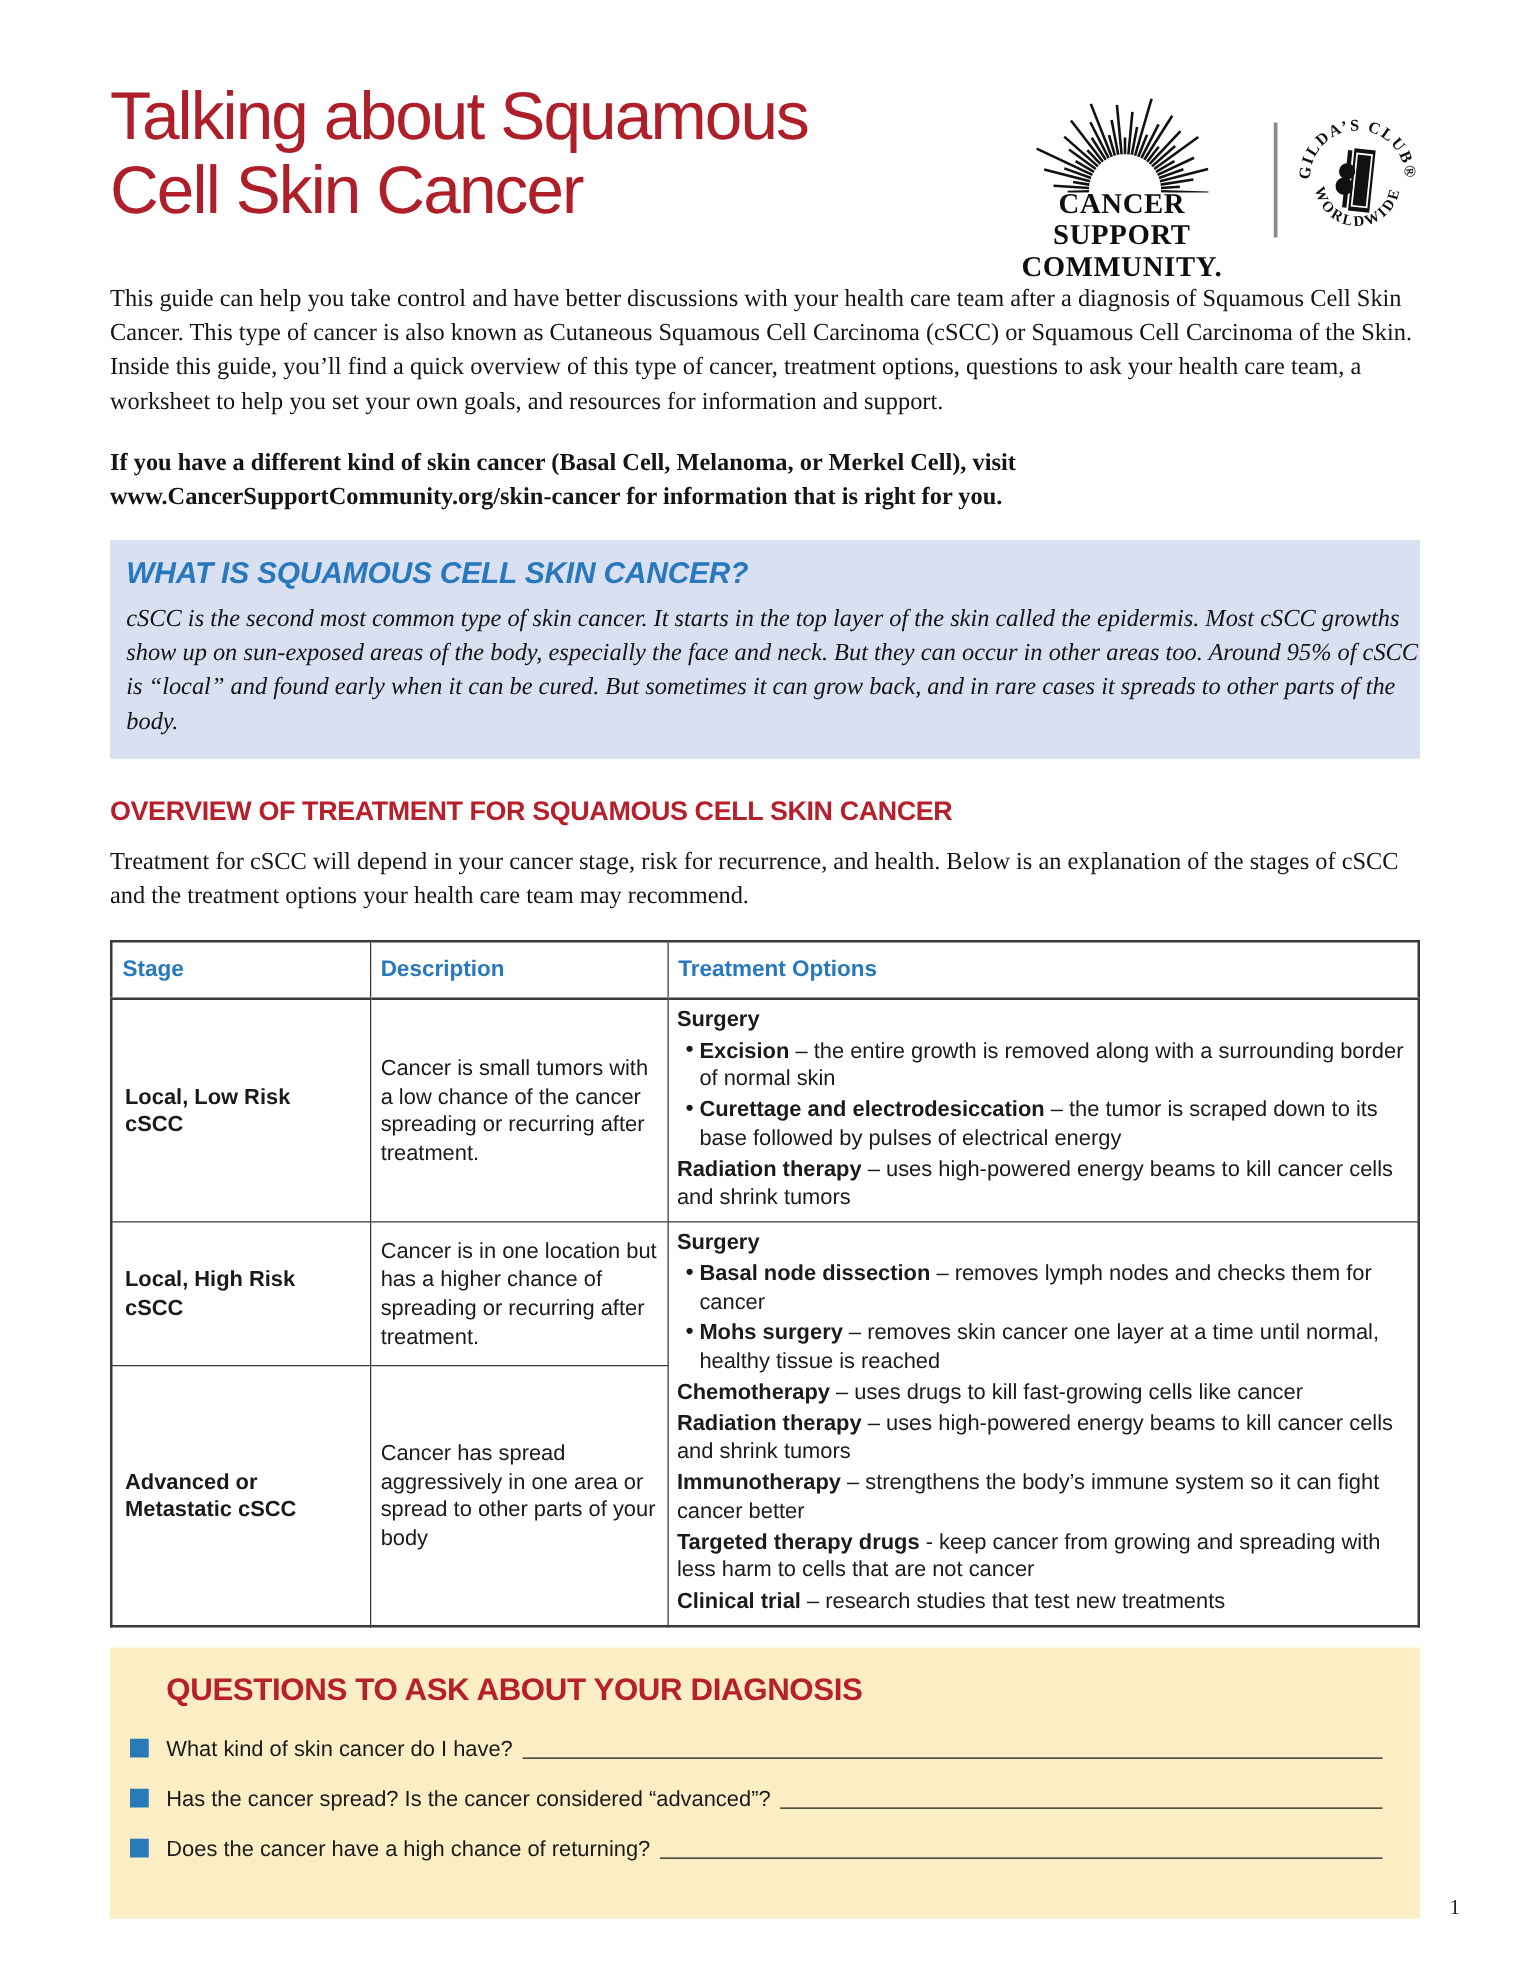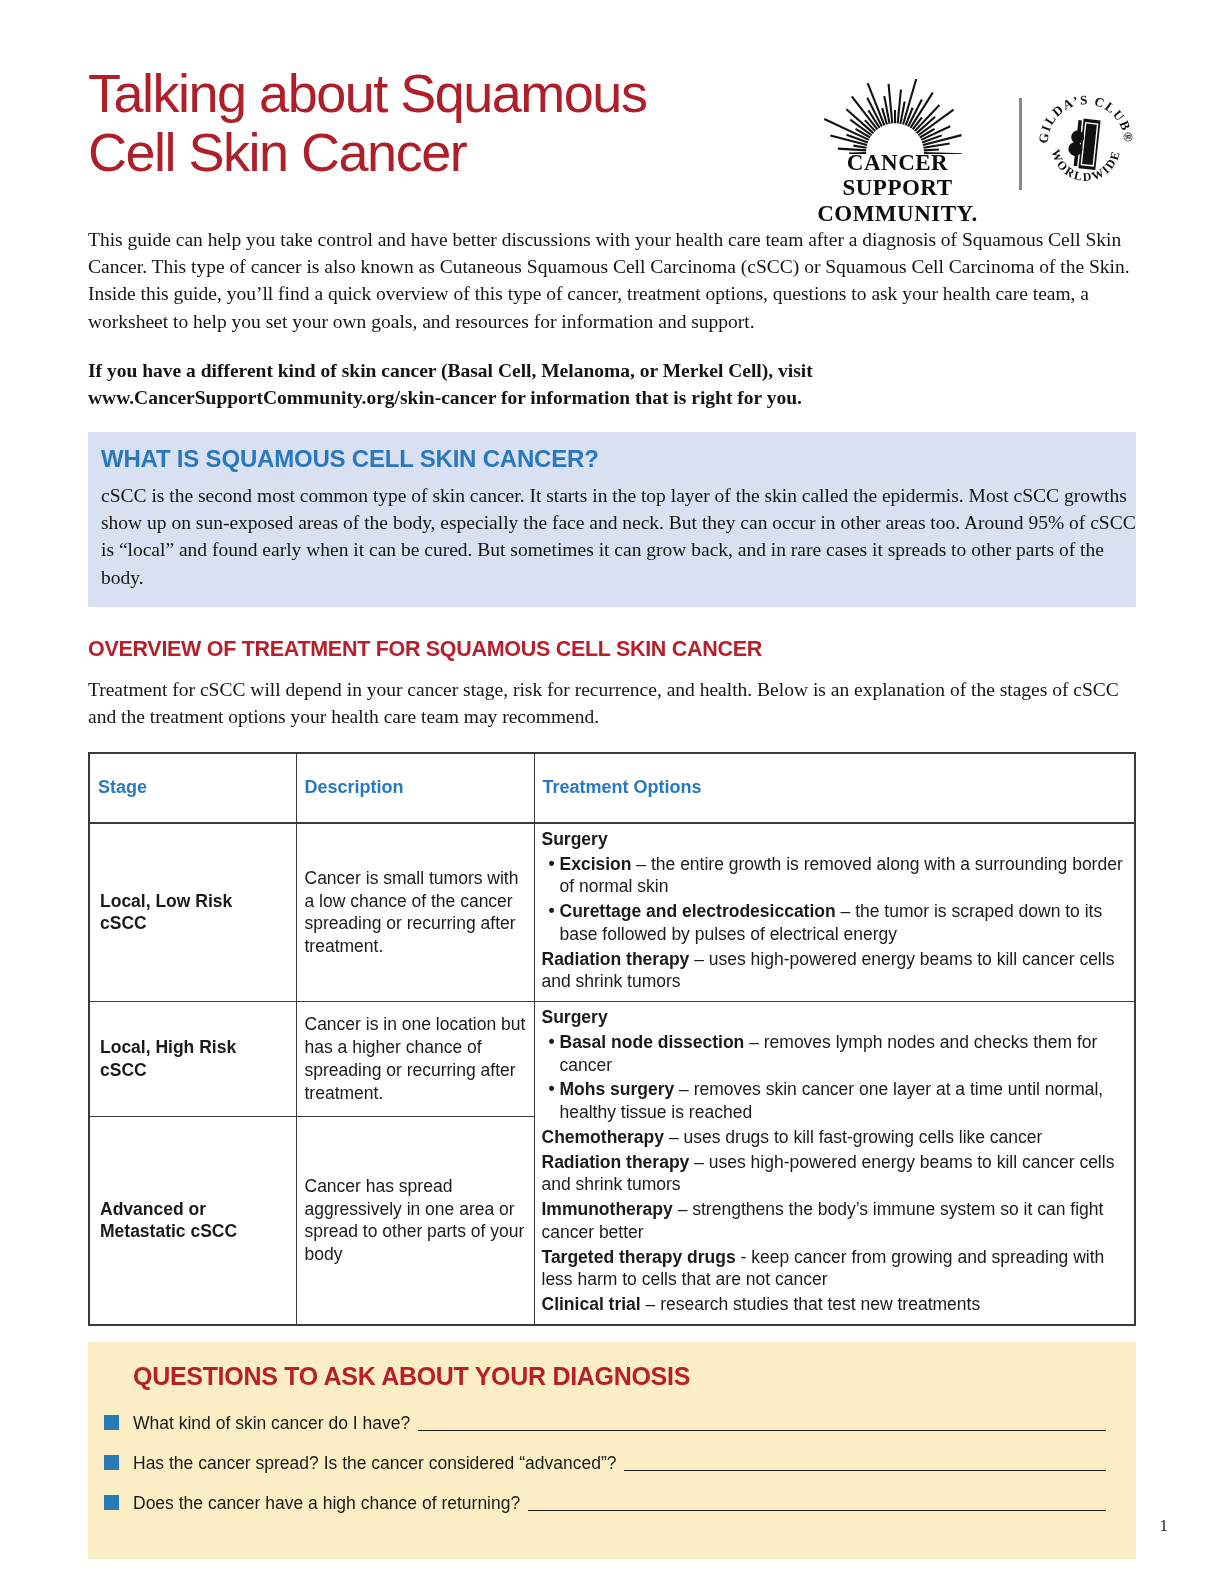--- a/index.html
+++ b/index.html
@@ -19,58 +19,58 @@
     padding:56px 88px 0 88px;overflow:hidden;
     font-family:"Liberation Sans",sans-serif;color:var(--ink);
   }
   
   .top{display:flex;justify-content:space-between;align-items:flex-start;}
   h1.doc-title{
     margin:8px 0 0 0;font-family:"Liberation Sans",sans-serif;font-weight:400;
     font-size:54px;line-height:1.1;letter-spacing:-1.5px;color:var(--title-red);
   }
   .logo-block{display:flex;align-items:center;gap:14px;margin-top:6px;}
-  .csc-logo{display:flex;flex-direction:column;align-items:flex-start;width:215px;}
+  .csc-logo{display:flex;flex-direction:column;align-items:flex-end;width:215px;}
   .csc-text{font-family:"Liberation Serif",serif;font-weight:700;letter-spacing:.5px;
     font-size:23px;line-height:1.1;text-align:center;color:#0e0e0e;margin-top:-4px;}
   .logo-divider{width:3px;height:92px;background:#8a8a8a;}
   
   .subtitle{
     margin:18px 0 10px 0;font-size:23px;font-weight:700;color:var(--brand-blue);
     letter-spacing:-0.2px;
   }
   p.serif{
     font-family:"Liberation Serif",serif;font-size:19.5px;line-height:1.4;
     margin:0 0 22px 0;color:#141414;
   }
   p.serif.bold-note{font-weight:700;margin-bottom:20px;}
   
   .bluebox{
-    background:var(--bluebox-bg);padding:13px 0 16px 13px;margin:0 0 30px 0;
+    background:var(--bluebox-bg);padding:13px 0 16px 13px;margin:0 0 30px 0;font-style:italic;
   }
   .bluebox h3{
     margin:0 0 9px 0;font-size:24px;font-weight:700;color:var(--brand-blue);
     letter-spacing:-0.2px;
   }
   .bluebox p.serif{margin:0;}
   
   .red-heading{
     margin:0 0 14px 0;font-size:21.5px;font-weight:700;color:var(--heading-red);
     letter-spacing:-0.3px;
   }
   
   table.tx{
     border-collapse:collapse;width:100%;margin:8px 0 16px 0;
     font-size:17.5px;line-height:1.3;
   }
   table.tx th,table.tx td{border:1.5px solid var(--border-dark);}
   table.tx{border:2px solid var(--border-dark);}
   table.tx thead th{
     border-bottom-width:2px;color:var(--brand-blue);font-weight:700;
-    text-align:left;padding:22px 8px;font-size:18px;
+    text-align:left;padding:10px 8px;font-size:18px;
   }
   td.stage{
     font-weight:700;vertical-align:middle;padding:6px 8px 6px 10px;
     white-space:pre-line;
     margin-left:25px;
   }
   td.desc{vertical-align:middle;padding:6px 8px;}
   td.treat{vertical-align:top;padding:4px 8px 6px 7px;}
   .treat-item{position:relative;margin:0 0 2px 0;}
   .treat-item.has-bullet{padding-left:18px;}

